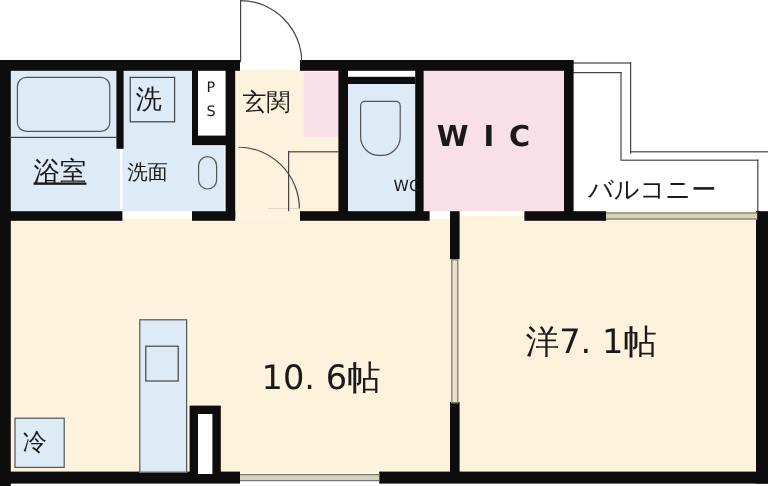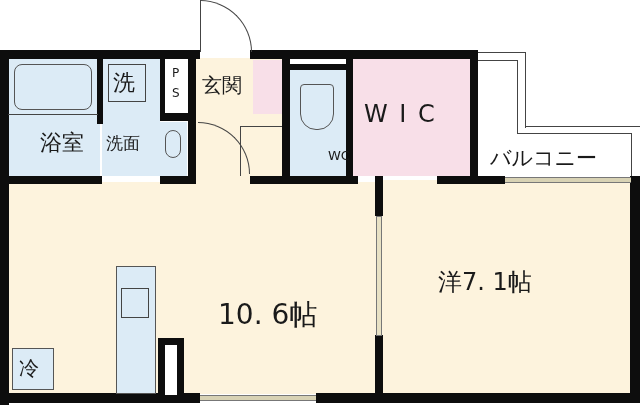--- a/index.html
+++ b/index.html
@@ -74,26 +74,26 @@
 
   <div class="thin" style="left:108px;top:64px;width:38px;height:38px;"></div>
 
   <div class="abs" style="left:300px;top:84px;width:34px;height:46px;border:1px solid #555;border-radius:4px 4px 16px 16px;"></div>
 
   <div class="abs" style="left:116px;top:266px;width:40px;height:128px;background:#dcebf6;border:1px solid #555;"></div>
   <div class="thin" style="left:121px;top:288px;width:28px;height:30px;"></div>
 
   <div class="abs wet-bg" style="left:12px;top:348px;width:42px;height:42px;border:1px solid #555;"></div>
 
-  <div class="label" style="left:40px;top:128px;font-size:22px;">浴室</div>
+  <div class="label" style="left:28px;top:128px;font-size:22px;text-decoration:underline;">浴室</div>
   <div class="label" style="left:106px;top:132px;font-size:17px;">洗面</div>
   <div class="label" style="left:113px;top:68px;font-size:22px;">洗</div>
   <div class="label" style="left:172px;top:66px;font-size:12px;">P</div>
   <div class="label" style="left:172px;top:86px;font-size:12px;">S</div>
   <div class="label" style="left:202px;top:72px;font-size:20px;">玄関</div>
   <div class="label" style="left:297px;top:148px;font-size:13px;margin-left:31px;">WC</div>
-  <div class="label" style="left:364px;top:100px;font-size:24px;letter-spacing:2px;">W I C</div>
+  <div class="label" style="left:364px;top:100px;font-size:24px;letter-spacing:2px;font-weight:bold;">W I C</div>
   <div class="label" style="left:490px;top:144px;font-size:21px;">バルコニー</div>
   <div class="label" style="left:218px;top:296px;font-size:28px;">10. 6帖</div>
-  <div class="label" style="left:438px;top:266px;font-size:24px;">洋7. 1帖</div>
+  <div class="label" style="left:438px;top:266px;font-size:28px;">洋7. 1帖</div>
   <div class="label" style="left:19px;top:355px;font-size:20px;">冷</div>
 
 </div>
 
 </body></html>

